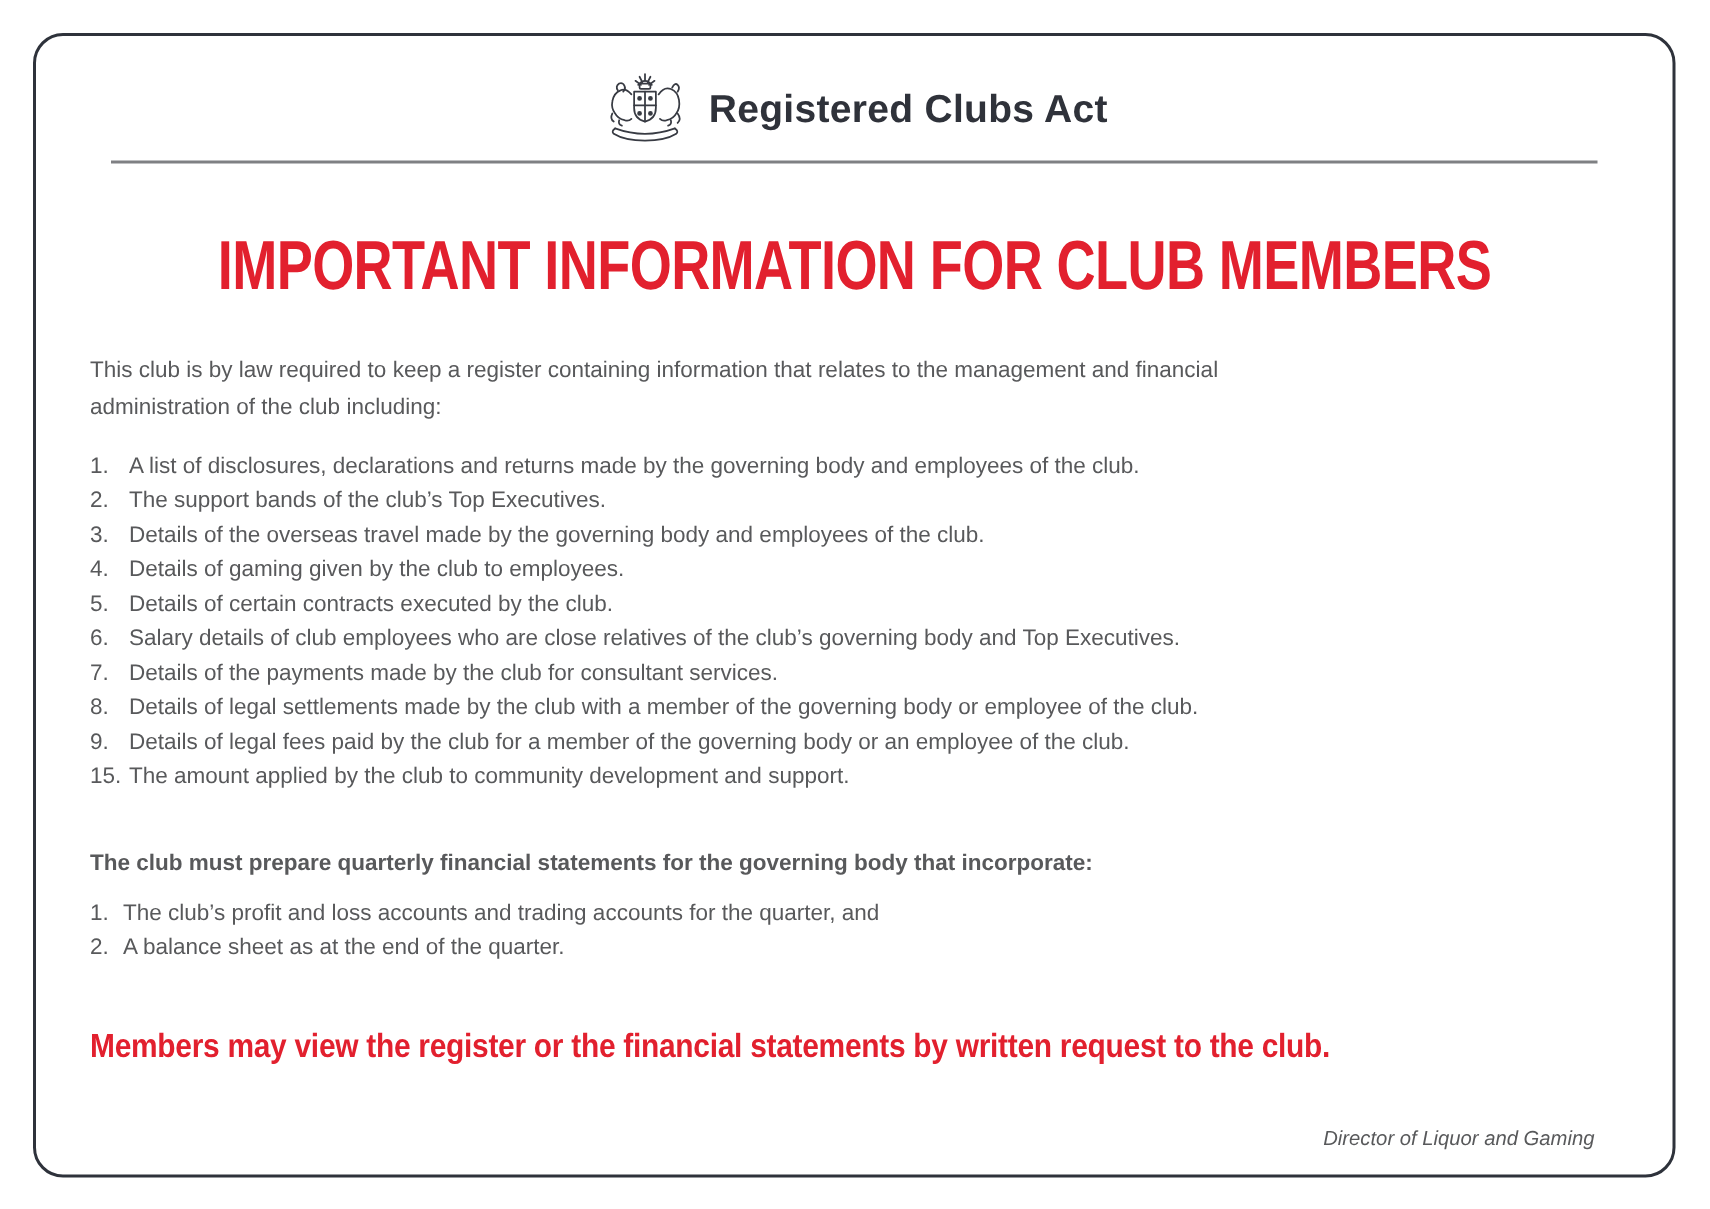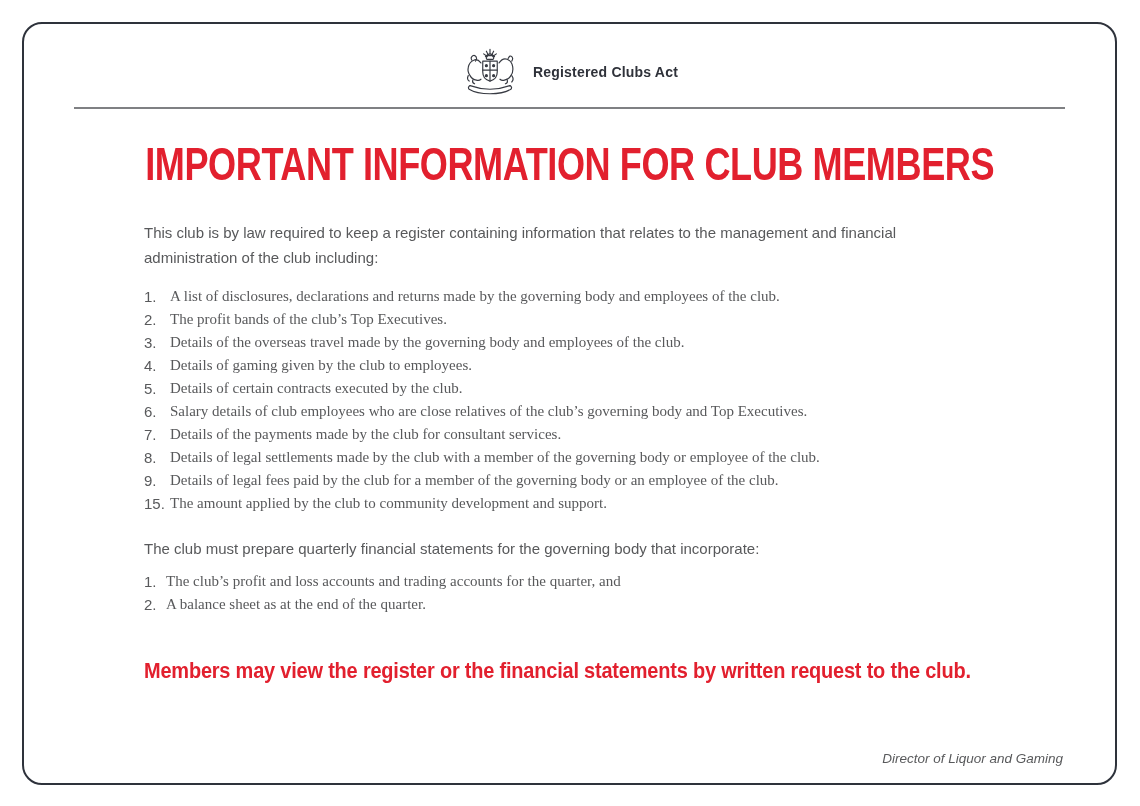--- a/index.html
+++ b/index.html
@@ -20,46 +20,46 @@
   }
   
   .header {
     display: flex; align-items: center; justify-content: center;
     gap: 14px;
     padding-top: 20px;
     height: 76px;
   }
   .crest { width: 58px; height: 54px; flex: 0 0 auto; }
   .header-title {
-    font-size: 14px; font-weight: bold; color: #2f323a;
+    font-size: 26px; font-weight: bold; color: #2f323a;
     letter-spacing: 0.2px;
   }
   .header-rule {
     border: none; height: 2px; background: #7f8083;
     margin: 7px 50px 0 50px;
   }
   
-  .main-title-wrap { text-align: center; margin-top: 30px; height: 44px; }
+  .main-title-wrap { text-align: center; margin-top: 44px; height: 44px; }
   .main-title {
     display: inline-block;
     font-size: 44px; font-weight: bold;
     letter-spacing: -0.5px;
     white-space: nowrap;
     transform: scale(0.82, 1.05);
     transform-origin: center center;
   }
   
-  .content { padding: 0 92px 0 120px; color: #58595b; font-size: 15px; }
+  .content { padding: 0 92px 0 36px; color: #58595b; font-size: 15px; }
   .intro { margin-top: 37px; max-width: 845px; line-height: 25px; }
   .num-list { margin-top: 15px; }
   .num-item { display: flex; line-height: 23px; }
   .num-item .num { flex: 0 0 26px; }
-  .num-item .itext { flex: 1 1 auto; font-family: Liberation Serif, serif; }
+  .num-item .itext { flex: 1 1 auto; }
   .conjunction { margin-top: 25px; line-height: 23px; }
-  .quarterly-intro { margin-top: 22px; line-height: 23px; }
+  .quarterly-intro { margin-top: 35px; line-height: 23px; font-weight: bold; }
   .quarterly-list { margin-top: 10px; }
   .quarterly-list .num { flex: 0 0 22px; }
   .notice {
     margin: 43px 0 0 0;
     font-size: 21px; font-weight: bold;
     white-space: nowrap;
     transform: scale(0.95, 1.06);
     transform-origin: left center;
     letter-spacing: -0.2px;
   }
@@ -114,21 +114,21 @@
 
     <p class="intro">This club is by law required to keep a register containing information that relates to the management and financial administration of the club including:</p>
 
     <div class="num-list">
       <div class="num-item">
         <span class="num">1.</span>
         <span class="itext">A list of disclosures, declarations and returns made by the governing body and employees of the club.</span>
       </div>
       <div class="num-item">
         <span class="num">2.</span>
-        <span class="itext">The profit bands of the club’s Top Executives.</span>
+        <span class="itext">The support bands of the club’s Top Executives.</span>
       </div>
       <div class="num-item">
         <span class="num">3.</span>
         <span class="itext">Details of the overseas travel made by the governing body and employees of the club.</span>
       </div>
       <div class="num-item">
         <span class="num">4.</span>
         <span class="itext">Details of gaming given by the club to employees.</span>
       </div>
       <div class="num-item">

